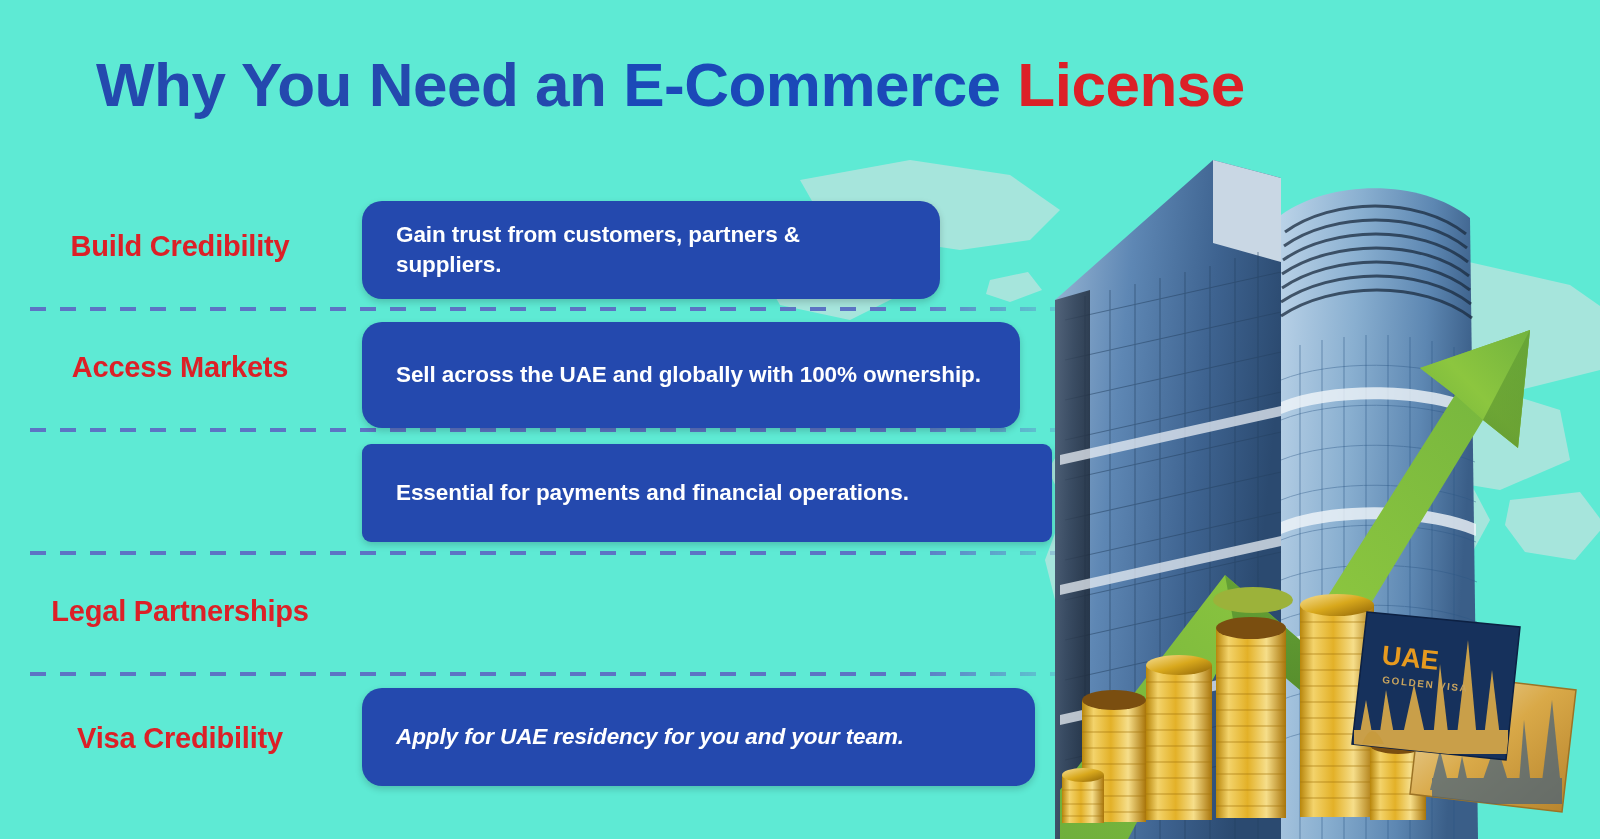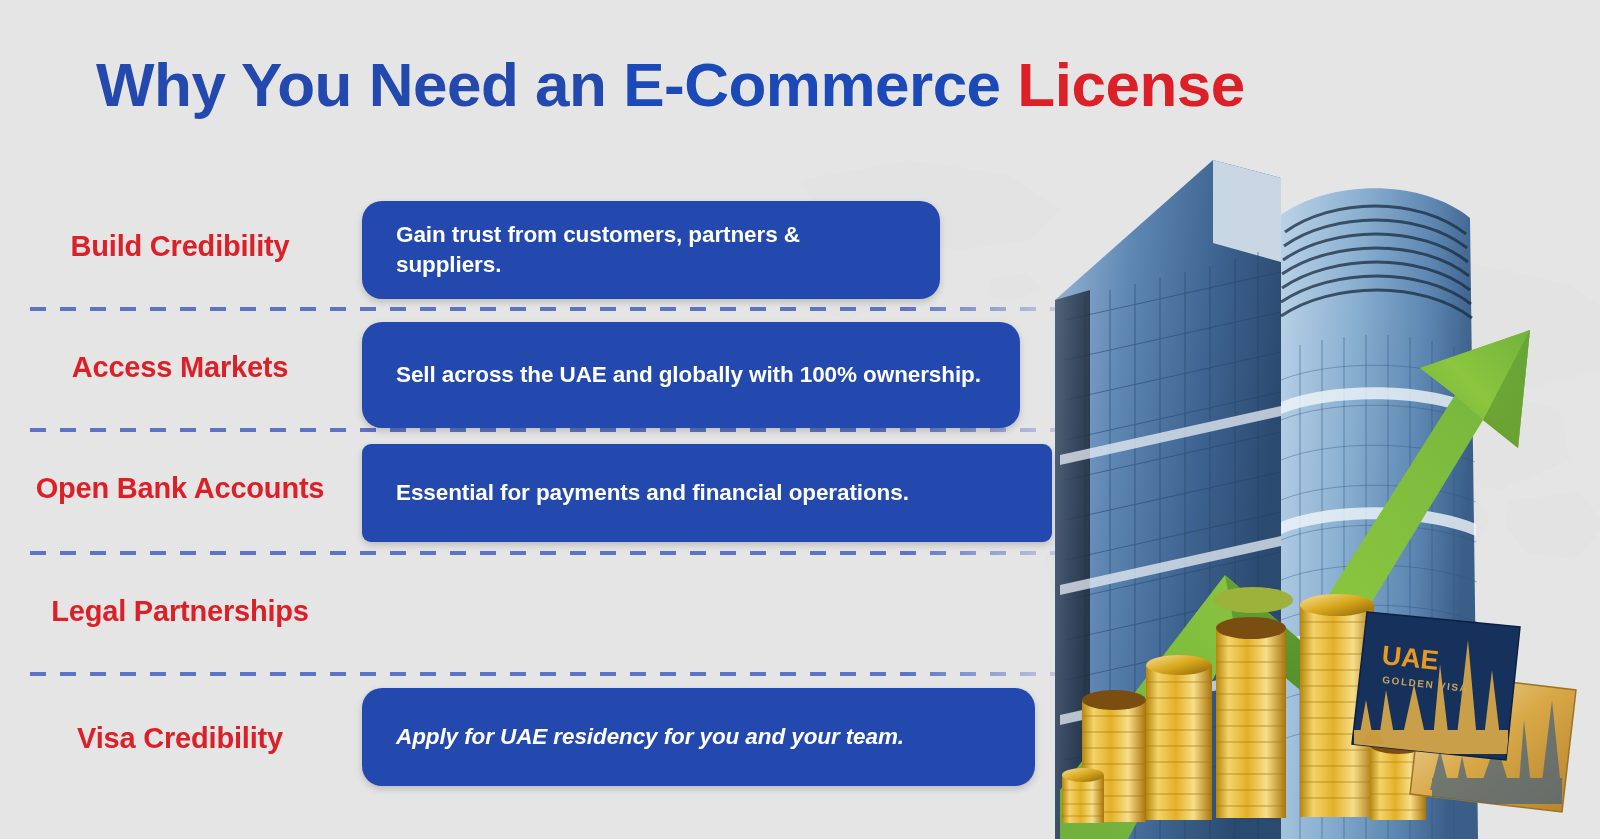--- a/index.html
+++ b/index.html
@@ -7,21 +7,21 @@
   html, body {
     width:1600px; height:839px;
     background:#ffffff;
     font-family:"Liberation Sans", sans-serif;
     overflow:hidden;
   }
 
   #canvas {
     position:relative;
     width:1600px; height:839px;
-    background:#e5e5e5;
+    background:#5eead4;
     overflow:hidden;
   }
 
   
   .worldmap {
     position:absolute;
     top:120px; left:760px;
     width:860px; height:620px;
     opacity:.55;
     pointer-events:none;
@@ -124,21 +124,20 @@
     <span class="t-light">Why You Need an </span><span class="t-blue">E-Commerce</span><span class="t-red"> License</span>
   </h1>
 
   <div class="dash" style="top:307px; width:1125px;"></div>
   <div class="dash" style="top:428px; width:1125px;"></div>
   <div class="dash" style="top:551px; width:1125px;"></div>
   <div class="dash" style="top:672px; width:1125px;"></div>
 
   <div class="label" style="top:351px;">Access Markets</div>
   <div class="label" style="top:230px;">Build Credibility</div>
-  <div class="label" style="top:472px;">Open Bank Accounts</div>
   <div class="label" style="top:595px;">Legal Partnerships</div>
   <div class="label" style="top:722px;">Visa Credibility</div>
 
   <div class="box" style="top:201px; width:578px; height:98px;">Gain trust from customers, partners &amp; suppliers.</div>
 
   <div class="box" style="top:322px; width:658px; height:106px;">Sell across the UAE and globally with 100% ownership.</div>
 
   <div class="box" style="top:444px; width:690px; height:98px;border-radius:9px;">Essential for payments and financial operations.</div>
 
 

